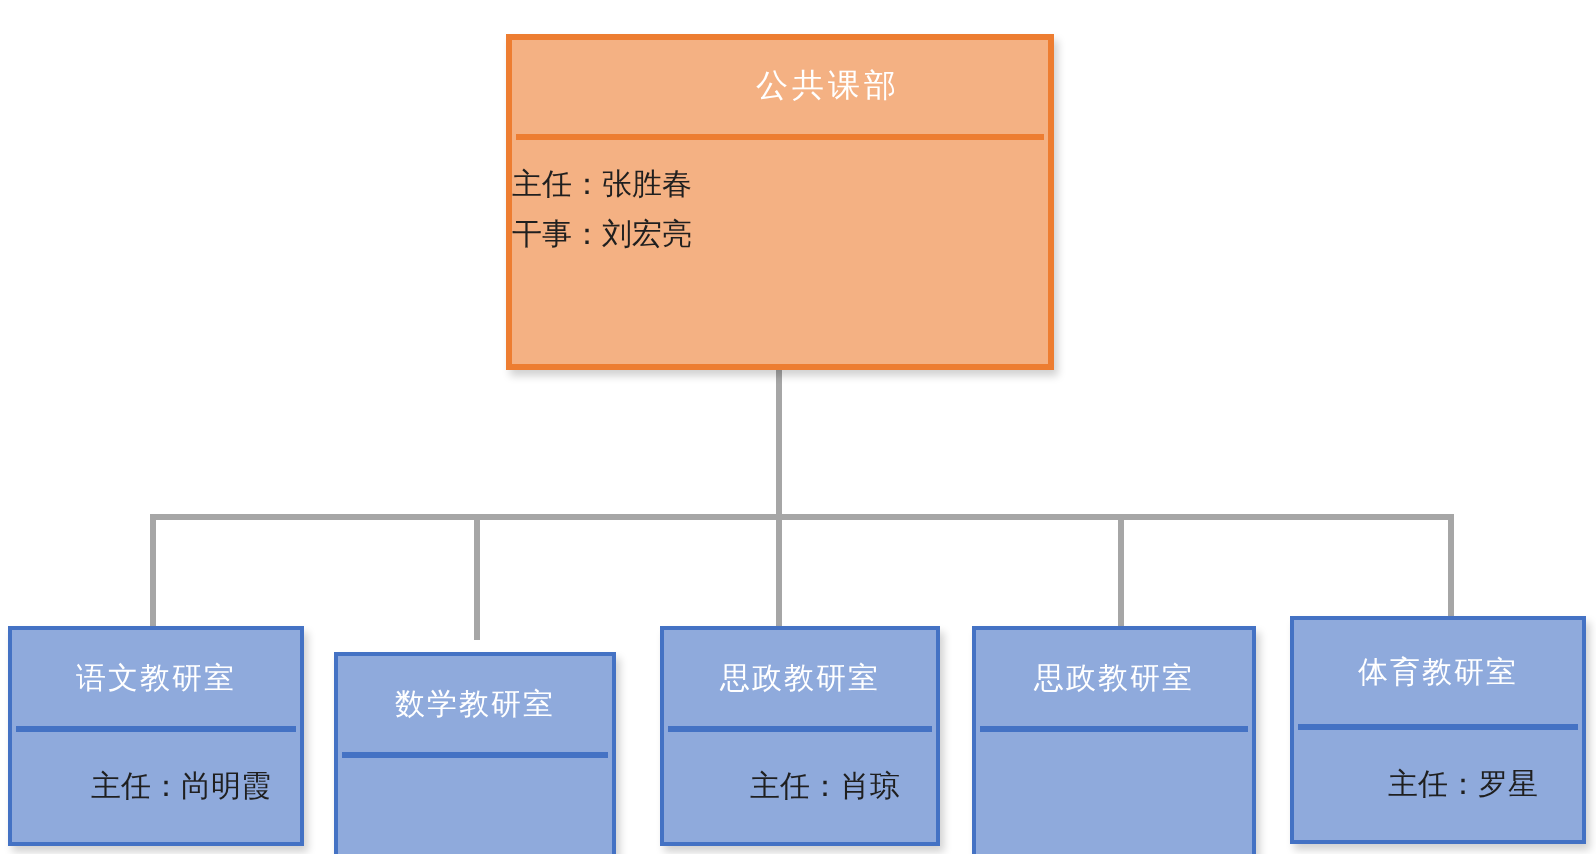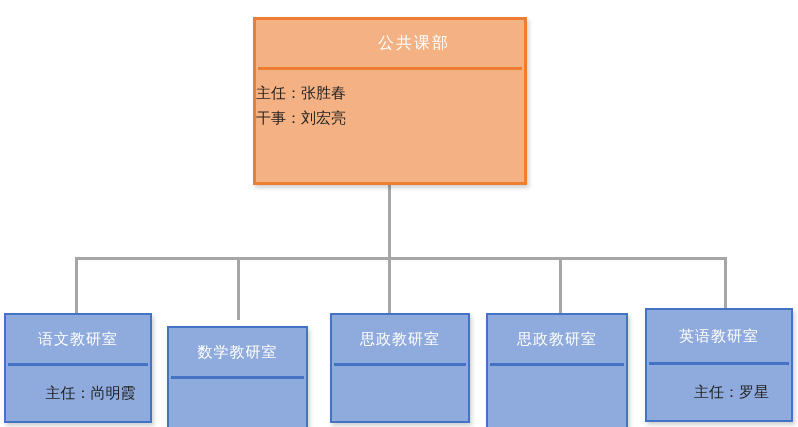--- a/index.html
+++ b/index.html
@@ -133,26 +133,27 @@
   </div>
 
   <div class="child-box b2">
     <div class="child-header">数学教研室</div>
     <div class="divider blue"></div>
   </div>
 
   <div class="child-box b3">
     <div class="child-header">思政教研室</div>
     <div class="divider blue"></div>
+    <div class="child-body">主任：肖琼</div>
   </div>
 
   <div class="child-box b4">
     <div class="child-header">思政教研室</div>
     <div class="divider blue"></div>
   </div>
 
   <div class="child-box b5">
-    <div class="child-header">英语教研室</div>
+    <div class="child-header">体育教研室</div>
     <div class="divider blue"></div>
     <div class="child-body">主任：罗星</div>
   </div>
 
 </div>
 
 </body></html>

